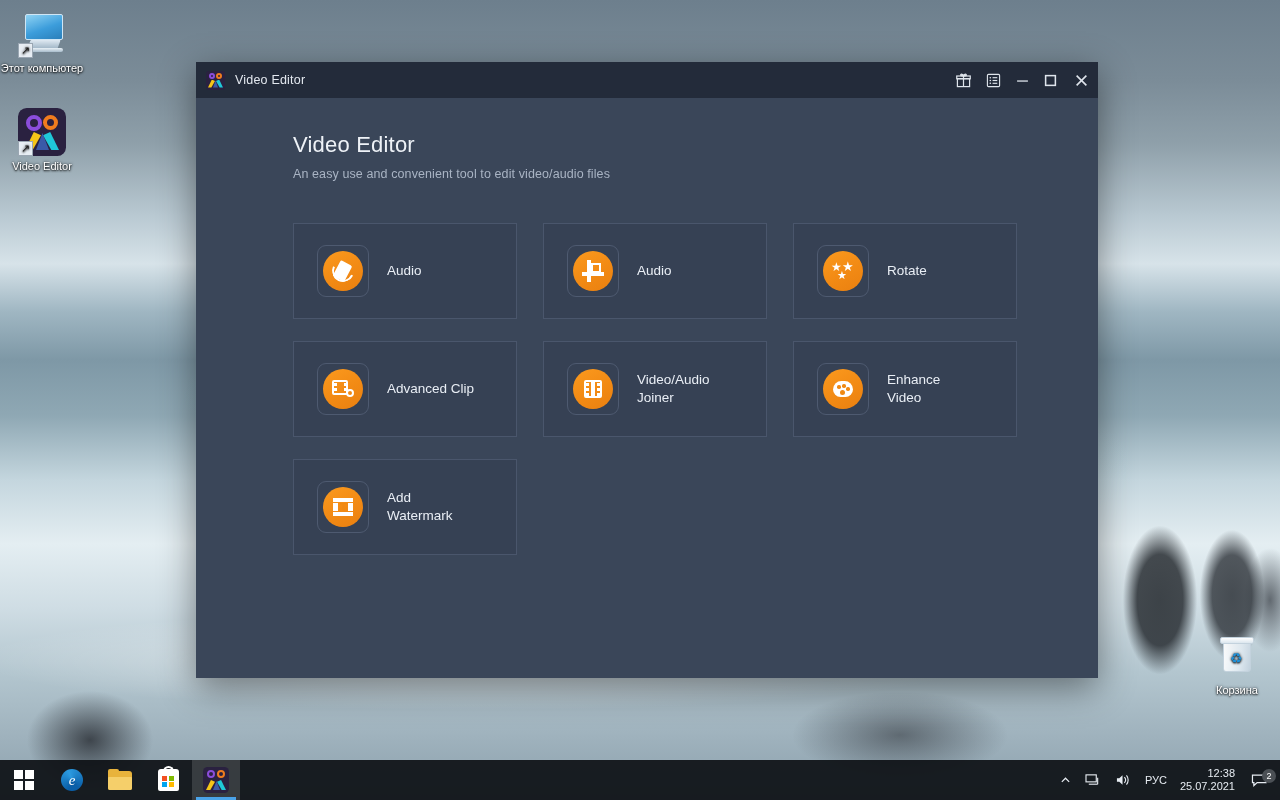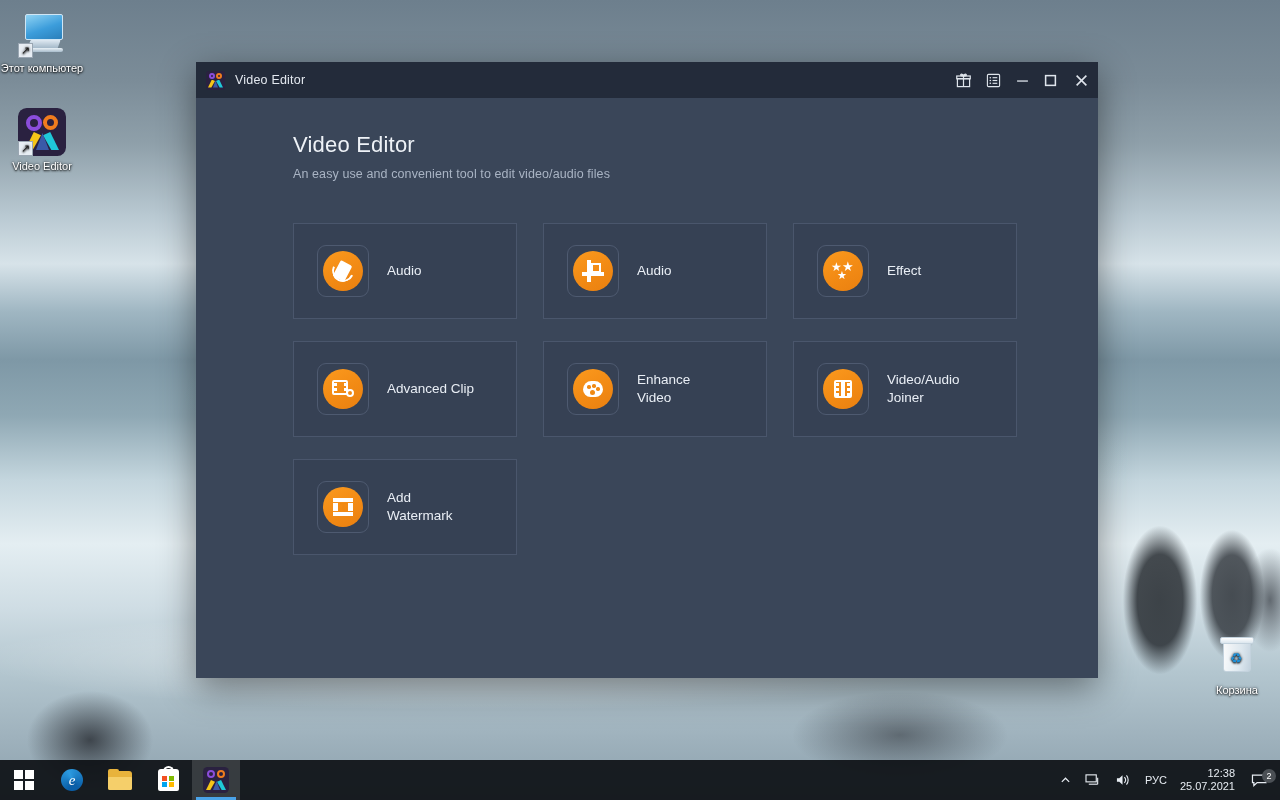--- a/index.html
+++ b/index.html
@@ -386,54 +386,38 @@
       <div class="card">
         <div class="icon-frame">
           <div class="icon-circle">
             <div class="g">
               <div class="star" style="left:0px; top:2px; font-size:12px;">★</div>
               <div class="star" style="left:11px; top:1px; font-size:13px;">★</div>
               <div class="star" style="left:6px; top:11px; font-size:11px;">★</div>
             </div>
           </div>
         </div>
-        <div class="card-label">Effect</div>
+        <div class="card-label">Rotate</div>
       </div>
 
 
       <div class="card">
         <div class="icon-frame">
           <div class="icon-circle">
             <div class="g">
               <div class="film-out" style="left:1px; top:3px; width:16px; height:15px;"></div>
               <div class="film-hole" style="left:3px; top:6px;"></div>
               <div class="film-hole" style="left:3px; top:11px;"></div>
               <div class="film-hole" style="left:13px; top:6px;"></div>
               <div class="film-hole" style="left:13px; top:11px;"></div>
               <div style="position:absolute; left:15px; top:12px; width:8px; height:8px; border:2px solid #fff; border-radius:50%;"></div>
             </div>
           </div>
         </div>
         <div class="card-label">Advanced Clip</div>
-      </div>
-
-      <div class="card">
-        <div class="icon-frame">
-          <div class="icon-circle">
-            <div class="g">
-              <div class="palette"></div>
-              <div class="pal-dot" style="left:6px; top:8px;"></div>
-              <div class="pal-dot" style="left:11px; top:7px;"></div>
-              <div class="pal-dot" style="left:15px; top:10px;"></div>
-              <div class="pal-dot" style="left:9px; top:13px; width:5px; height:5px;"></div>
-            </div>
-          </div>
-        </div>
-        <div class="card-label">Enhance
-Video</div>
       </div>
 
       <div class="card">
         <div class="icon-frame">
           <div class="icon-circle">
             <div class="g">
               <div class="film-out"></div>
               <div class="film-hole" style="left:5px; top:6px;"></div>
               <div class="film-hole" style="left:5px; top:11px;"></div>
               <div class="film-hole" style="left:5px; top:16px;"></div>
@@ -445,20 +429,36 @@
           </div>
         </div>
         <div class="card-label">Video/Audio
 Joiner</div>
       </div>
 
       <div class="card">
         <div class="icon-frame">
           <div class="icon-circle">
             <div class="g">
+              <div class="palette"></div>
+              <div class="pal-dot" style="left:6px; top:8px;"></div>
+              <div class="pal-dot" style="left:11px; top:7px;"></div>
+              <div class="pal-dot" style="left:15px; top:10px;"></div>
+              <div class="pal-dot" style="left:9px; top:13px; width:5px; height:5px;"></div>
+            </div>
+          </div>
+        </div>
+        <div class="card-label">Enhance
+Video</div>
+      </div>
+
+      <div class="card">
+        <div class="icon-frame">
+          <div class="icon-circle">
+            <div class="g">
               <div class="wm-bar" style="left:2px; top:3px; width:20px; height:4px;"></div>
               <div class="wm-bar" style="left:2px; top:17px; width:20px; height:4px;"></div>
               <div class="wm-bar" style="left:2px; top:8px; width:5px; height:8px;"></div>
               <div class="wm-bar" style="left:17px; top:8px; width:5px; height:8px;"></div>
               <div class="wm-t" style="left:9px; top:7px;">T</div>
             </div>
           </div>
         </div>
         <div class="card-label">Add
 Watermark</div>

